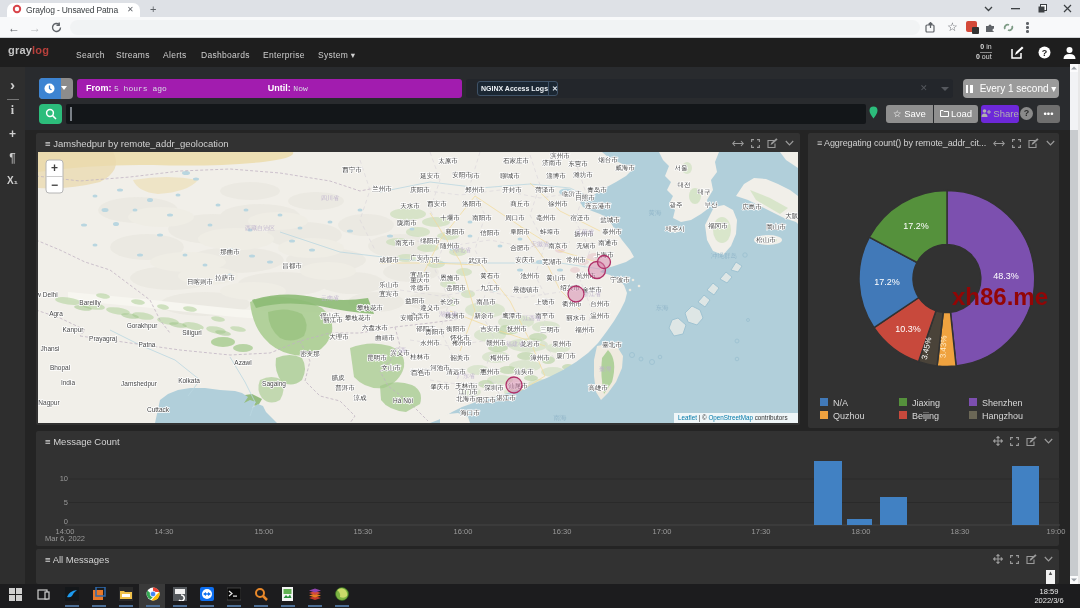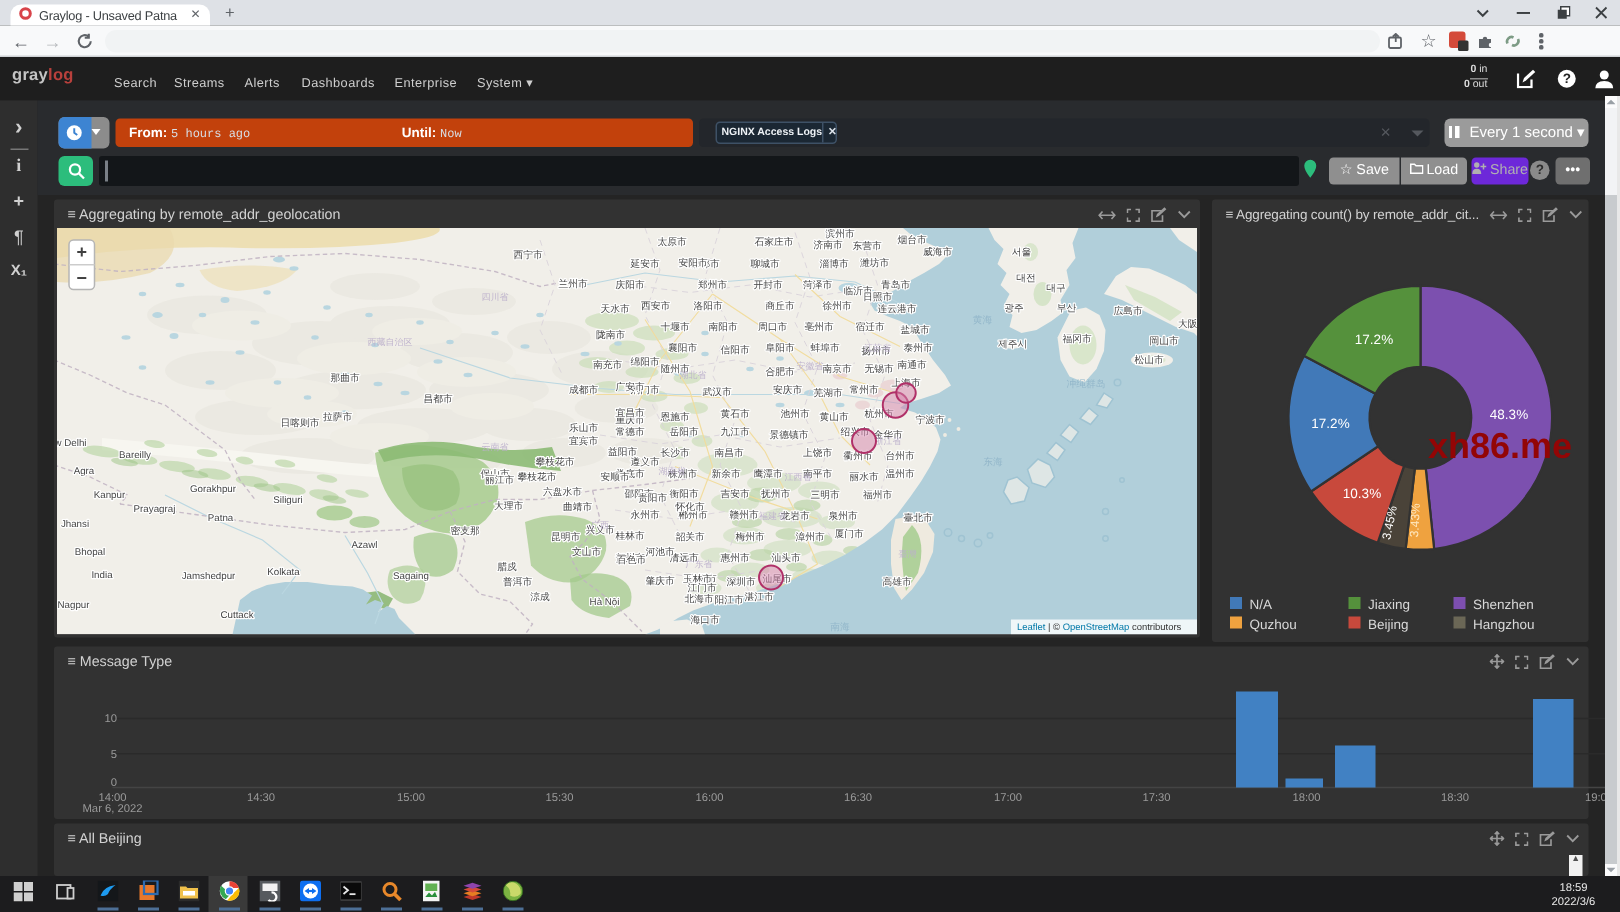--- a/index.html
+++ b/index.html
@@ -24,21 +24,21 @@
 .gmenu{top:50px;font-size:8.5px;color:#cfcfcf;letter-spacing:0.3px;}
 #inout{left:976px;top:43px;font-size:7px;color:#ddd;line-height:8px;text-align:right;}
 
 #sidebar{left:0;top:67px;width:25px;height:517px;background:#2e2e2e;}
 .sbi{left:0;width:25px;text-align:center;color:#d0d0d0;font-size:12px;}
 
 #searchstrip{left:25px;top:67px;width:1055px;height:63px;background:#292b2e;}
 #timebtn{left:39px;top:78px;width:34px;height:21px;border-radius:4px;background:#8c8c8c;}
 #timebtnb{left:39px;top:78px;width:22px;height:21px;border-radius:4px 0 0 4px;background:#3d84d2;color:#fff;font-size:10px;text-align:center;line-height:21px;}
 #timecaret{left:61px;top:86px;width:0;height:0;border-left:3.5px solid transparent;border-right:3.5px solid transparent;border-top:4px solid #fff;}
-#timefield{left:77px;top:79px;width:385px;height:19px;background:#c2410c;border-radius:3px;color:#d8dde4;font-size:9px;line-height:19px;}
+#timefield{left:77px;top:79px;width:385px;height:19px;background:#a21caf;border-radius:3px;color:#d8dde4;font-size:9px;line-height:19px;}
 #tagbar{left:466px;top:79px;width:487px;height:19px;background:#23262b;border-radius:3px;}
 #tag{left:477px;top:81px;width:81px;height:15px;background:#1b2733;border:1px solid #3e5166;border-radius:3px;color:#eef2f6;font-size:7px;line-height:13px;padding:0 3px;font-weight:bold;white-space:nowrap;overflow:hidden;}
 #tagx{left:548px;top:82px;height:13px;border-left:1px solid #3e5166;color:#dfe5ec;font-size:7px;line-height:13px;padding:0 3px;font-weight:bold;}
 #barx{left:920px;top:83px;color:#55585e;font-size:9px;}
 #barcaret{left:941px;top:87px;width:0;height:0;border-left:4px solid transparent;border-right:4px solid transparent;border-top:4px solid #55585e;}
 #refreshbtn{left:963px;top:79px;width:96px;height:19px;background:#9b9b9b;border-radius:4px;color:#fff;font-size:10px;text-align:center;line-height:19px;}
 #searchbtn{left:39px;top:104px;width:23px;height:20px;background:#2cbd7c;border-radius:4px;color:#fff;text-align:center;font-size:11px;line-height:20px;}
 #queryfield{left:66px;top:104px;width:800px;height:20px;background:#131619;border-radius:2px;}
 #querytext{left:75px;top:109px;font-family:"Liberation Mono",monospace;font-size:7.4px;color:#a2a8ad;white-space:nowrap;}
 #cursor{left:70px;top:107px;width:2px;height:14px;background:#7a8087;}
@@ -173,21 +173,21 @@
       </svg>Load</div>
   <div class="abs graybtn" style="left:981px;width:38px;background:#6d28d9;color:#b0b0b0;border-radius:3px;"><svg width="10" height="8" viewBox="0 0 10 8" style="margin-right:2px;">
         <circle cx="3.5" cy="2" r="1.8" fill="#b0b0b0"></circle>
         <path d="M0.5,8 Q0.5,4.5 3.5,4.5 Q6.5,4.5 6.5,8 Z" fill="#b0b0b0"></path>
         <path d="M8,1 L8,5 M6,3 L10,3" stroke="#b0b0b0" stroke-width="1"></path>
       </svg>Share</div>
   <div class="abs" style="left:1020px;top:107px;width:13px;height:13px;border-radius:50%;background:#8a8a8a;color:#2c2c2c;font-size:9px;font-weight:bold;text-align:center;line-height:13px;">?</div>
   <div class="abs graybtn" style="left:1037px;width:23px;background:#6f6f6f;border-radius:3px;">•••</div>
 
   <div class="abs panel" id="mappanel">
-    <div class="phead">≡ Aggregating by remote_addr_geolocation</div>
+    <div class="phead">≡ Jamshedpur by remote_addr_geolocation</div>
     <div class="picons" style="right:6px;"><span style="display:inline-flex;gap:7px;align-items:center;">
           <svg width="12" height="9" viewBox="0 0 12 9">
             <path d="M1,4.5 L11,4.5 M3,2 L0.8,4.5 L3,7 M9,2 L11.2,4.5 L9,7" fill="none" stroke="#9a9a9a" stroke-width="1.1"></path>
           </svg>
           <svg width="9" height="9" viewBox="0 0 9 9">
             <path d="M0.6,3 L0.6,0.6 L3,0.6 M6,0.6 L8.4,0.6 L8.4,3 M8.4,6 L8.4,8.4 L6,8.4 M3,8.4 L0.6,8.4 L0.6,6" fill="none" stroke="#9a9a9a" stroke-width="1.1"></path>
           </svg>
           <svg width="11" height="10" viewBox="0 0 11 10">
             <path d="M8,2.5 L1,2.5 L1,9.5 L8,9.5 L8,5.5" fill="none" stroke="#9a9a9a" stroke-width="1.1"></path>
             <path d="M3.5,7 L4.3,4.7 L9.3,0.2 L10.6,1.5 L5.6,6 Z" fill="#9a9a9a"></path>
@@ -694,37 +694,37 @@
             <text x="25" y="267">Quzhou</text>
           <rect x="91" y="259" width="8" height="8" fill="#c8493c"></rect>
             <text x="104" y="267">Beijing</text>
           <rect x="161" y="259" width="8" height="8" fill="#6b6756"></rect>
             <text x="174" y="267">Hangzhou</text>
         </g>
       </svg>
     </div>
   </div>
   <div class="abs panel" id="mcpanel">
-    <div class="phead">≡ Message Type</div>
+    <div class="phead">≡ Message Count</div>
     <div class="picons" style="right:6px;"><span style="display:inline-flex;gap:7px;align-items:center;">
           <svg width="10" height="10" viewBox="0 0 10 10">
             <path d="M5,1 L5,9 M1,5 L9,5 M3.5,2.2 L5,0.6 L6.5,2.2 M3.5,7.8 L5,9.4 L6.5,7.8 M2.2,3.5 L0.6,5 L2.2,6.5 M7.8,3.5 L9.4,5 L7.8,6.5" fill="none" stroke="#9a9a9a" stroke-width="1.1"></path>
           </svg>
           <svg width="9" height="9" viewBox="0 0 9 9">
             <path d="M0.6,3 L0.6,0.6 L3,0.6 M6,0.6 L8.4,0.6 L8.4,3 M8.4,6 L8.4,8.4 L6,8.4 M3,8.4 L0.6,8.4 L0.6,6" fill="none" stroke="#9a9a9a" stroke-width="1.1"></path>
           </svg>
           <svg width="11" height="10" viewBox="0 0 11 10">
             <path d="M8,2.5 L1,2.5 L1,9.5 L8,9.5 L8,5.5" fill="none" stroke="#9a9a9a" stroke-width="1.1"></path>
             <path d="M3.5,7 L4.3,4.7 L9.3,0.2 L10.6,1.5 L5.6,6 Z" fill="#9a9a9a"></path>
           </svg>
           <svg width="9" height="6" viewBox="0 0 9 6">
             <path d="M0.8,1 L4.5,4.8 L8.2,1" fill="none" stroke="#9a9a9a" stroke-width="1.2"></path>
           </svg>
         </span></div>
-    <div id="mcholder" style="position:absolute;left:18px;top:19px;width:1023px;height:96px;">
+    <div id="mcholder" style="position:absolute;left:8px;top:19px;width:1023px;height:96px;">
       <svg width="1023" height="96" viewBox="0 0 1023 96">
         <line x1="21" y1="29" x2="1016" y2="29" stroke="#2a2a2a" stroke-width="1"></line>
         <line x1="21" y1="52.5" x2="1016" y2="52.5" stroke="#2a2a2a" stroke-width="1"></line>
         <line x1="21" y1="75" x2="1016" y2="75" stroke="#444" stroke-width="1"></line>
         <g font-size="7.5" fill="#9a9a9a" text-anchor="end">
           <text x="24" y="31">10</text>
           <text x="24" y="55">5</text>
           <text x="24" y="74">0</text>
         </g>
         <rect x="770" y="11" width="28" height="64" fill="#4181c3"></rect>
@@ -742,21 +742,21 @@
           <text x="717" y="84">17:30</text>
           <text x="817" y="84">18:00</text>
           <text x="916" y="84">18:30</text>
           <text x="1012" y="84">19:00</text>
         </g>
         <text x="1" y="91" font-size="7.5" fill="#9a9a9a">Mar 6, 2022</text>
       </svg>
     </div>
   </div>
   <div class="abs panel" id="ampanel">
-    <div class="phead">≡ All Beijing</div>
+    <div class="phead">≡ All Messages</div>
     <div class="picons" style="right:6px;"><span style="display:inline-flex;gap:7px;align-items:center;">
           <svg width="10" height="10" viewBox="0 0 10 10">
             <path d="M5,1 L5,9 M1,5 L9,5 M3.5,2.2 L5,0.6 L6.5,2.2 M3.5,7.8 L5,9.4 L6.5,7.8 M2.2,3.5 L0.6,5 L2.2,6.5 M7.8,3.5 L9.4,5 L7.8,6.5" fill="none" stroke="#9a9a9a" stroke-width="1.1"></path>
           </svg>
           <svg width="9" height="9" viewBox="0 0 9 9">
             <path d="M0.6,3 L0.6,0.6 L3,0.6 M6,0.6 L8.4,0.6 L8.4,3 M8.4,6 L8.4,8.4 L6,8.4 M3,8.4 L0.6,8.4 L0.6,6" fill="none" stroke="#9a9a9a" stroke-width="1.1"></path>
           </svg>
           <svg width="11" height="10" viewBox="0 0 11 10">
             <path d="M8,2.5 L1,2.5 L1,9.5 L8,9.5 L8,5.5" fill="none" stroke="#9a9a9a" stroke-width="1.1"></path>
             <path d="M3.5,7 L4.3,4.7 L9.3,0.2 L10.6,1.5 L5.6,6 Z" fill="#9a9a9a"></path>

